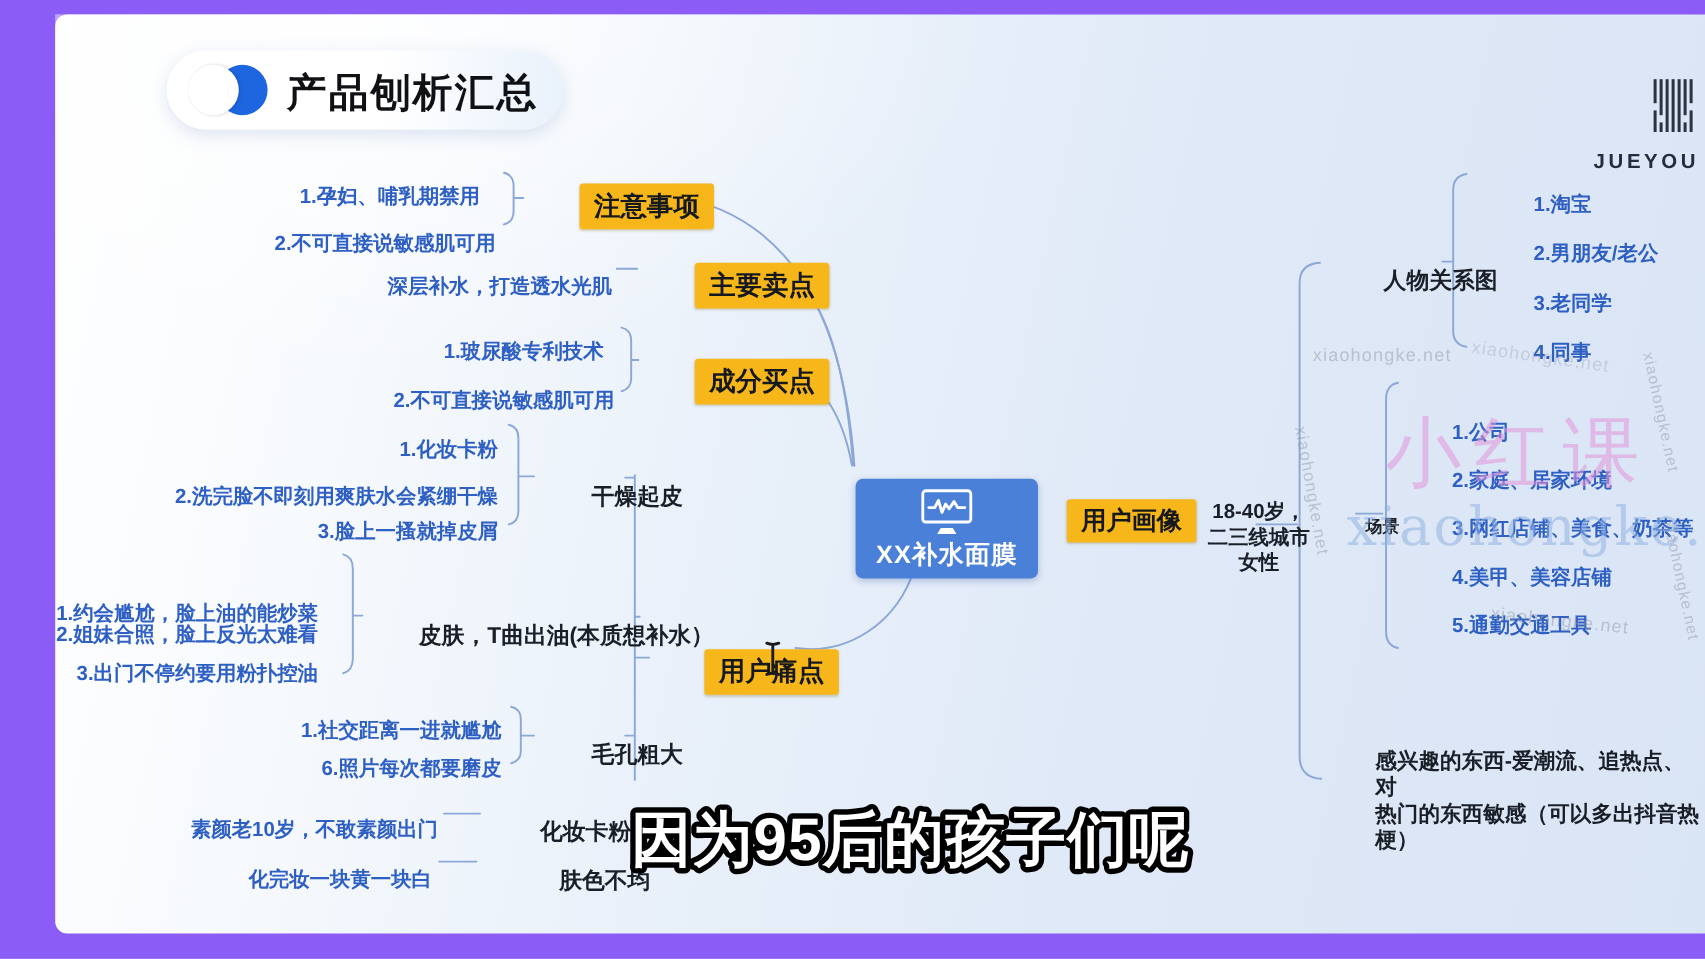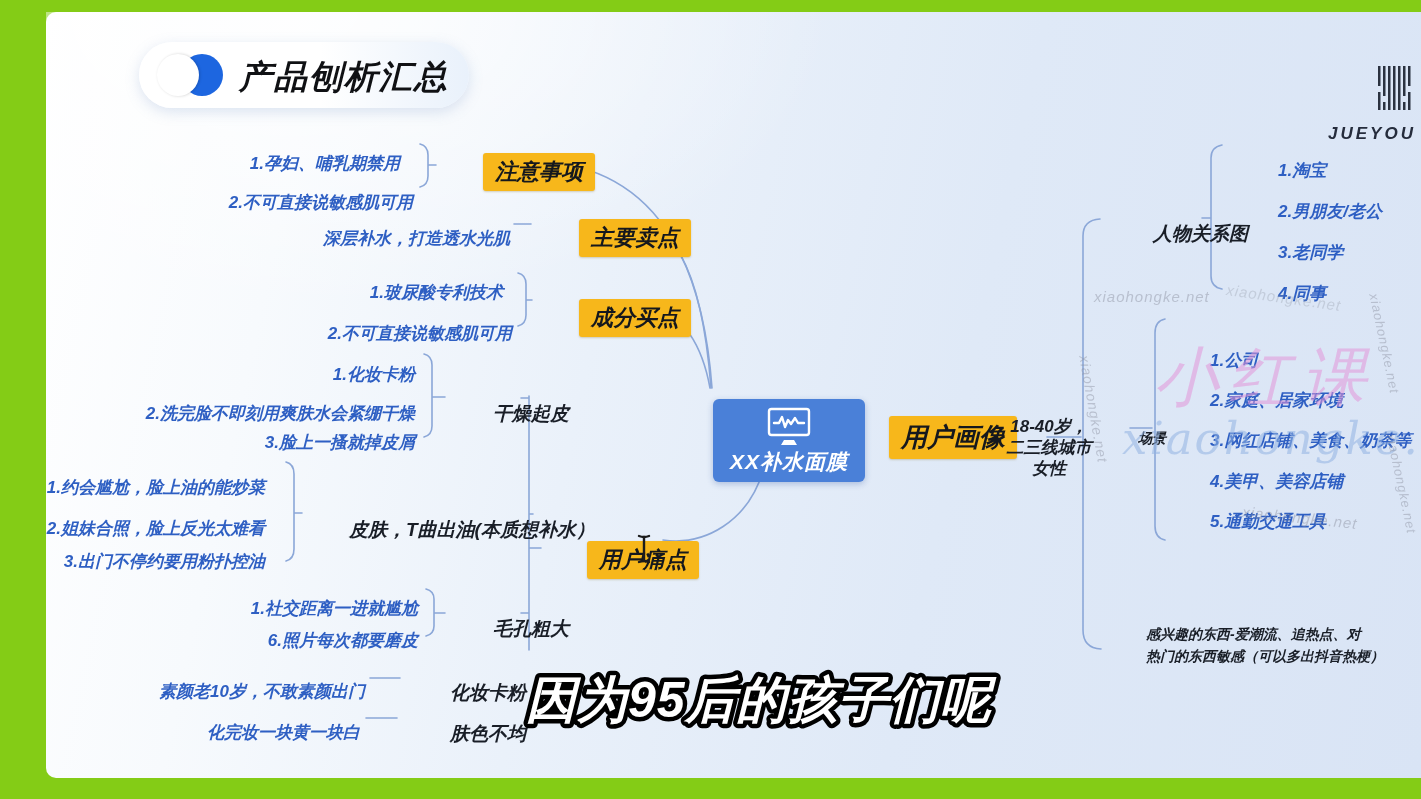--- a/index.html
+++ b/index.html
@@ -1,20 +1,19 @@
 <!DOCTYPE html>
 <html><head>
 <meta charset="utf-8">
 <style>
   html,body{margin:0;padding:0;}
   #screen{
     position:relative;width:1421px;height:799px;overflow:hidden;
-    background:#84cc16;
+    background:#8b5cf6;
     font-family:"Liberation Sans",sans-serif;
-    font-style:italic;
   }
   #canvas{
     position:absolute;left:46px;top:12px;right:0;bottom:21px;
     background:linear-gradient(102deg,#ffffff 0%,#f7fafd 18%,#eaf1fa 40%,#dfe9f7 65%,#d9e4f5 100%);
     border-radius:10px 0 0 10px;
   }
   #canvas::after{
     content:"";position:absolute;inset:0;
     background:radial-gradient(ellipse 900px 500px at 18% 0%,rgba(255,255,255,.85),rgba(255,255,255,0) 60%);
     pointer-events:none;
@@ -37,21 +36,21 @@
   .toggle-knob{position:absolute;left:0;top:0;width:42px;height:42px;border-radius:50%;background:#ffffff;box-shadow:1px 0 3px rgba(0,0,0,.18);}
   .titletext{position:absolute;left:100px;top:13px;font-size:33px;font-weight:bold;color:#101114;letter-spacing:2px;}
   .centernode{
     left:667px;top:387px;width:152px;height:83px;background:#4a80d8;border-radius:6px;z-index:3;
     display:flex;flex-direction:column;align-items:center;justify-content:flex-end;
     box-shadow:0 2px 6px rgba(40,80,160,.3);
   }
   .centernode .nodelabel{color:#fff;font-weight:bold;font-size:21px;padding-bottom:6px;letter-spacing:1px;}
   .centernode .nodeicon{position:absolute;top:7px;left:50%;transform:translateX(-50%);}
   .demo{width:92px;text-align:center;line-height:21px;font-size:17px;color:#191e27;font-weight:bold;white-space:pre-line;z-index:3;}
-  .interests{font-size:14px;line-height:22px;color:#191e27;font-weight:bold;white-space:pre-line;z-index:3;}
+  .interests{font-size:18px;line-height:22px;color:#191e27;font-weight:bold;white-space:pre-line;z-index:3;}
   .wm{color:rgba(140,145,160,.45);font-size:15px;letter-spacing:1px;z-index:4;pointer-events:none;}
   .wm-brand{font-family:"DejaVu Serif",serif;font-weight:400;font-size:64px;letter-spacing:10px;color:rgba(226,150,216,.55);z-index:4;}
   .wm-big{font-family:"DejaVu Serif",serif;font-size:45px;letter-spacing:2px;color:rgba(145,178,226,.55);z-index:4;}
   .logo{left:1282px;top:52px;width:132px;text-align:center;z-index:3;}
   .logo-text{margin-top:6px;font-size:17px;font-weight:bold;letter-spacing:3px;color:#252c3c;}
   svg.lines{position:absolute;left:0;top:0;z-index:2;}
   .subtitle-svg{left:462px;top:645px;z-index:10;}
   .subtitle-svg text{
     font-family:"Liberation Sans",sans-serif;font-weight:bold;font-size:50px;
     fill:#ffffff;stroke:#000000;stroke-width:9px;paint-order:stroke;stroke-linejoin:round;letter-spacing:1px;
@@ -138,48 +137,48 @@
 
     <div class="abs blue" style="right:918px;top:269px">1.玻尿酸专利技术</div>
     <div class="abs blue" style="right:909px;top:310px">2.不可直接说敏感肌可用</div>
     <div class="abs ybox" style="left:533px;top:287px">成分买点</div>
 
     <div class="abs blue" style="right:1006px;top:351px">1.化妆卡粉</div>
     <div class="abs blue" style="right:1006px;top:390px">2.洗完脸不即刻用爽肤水会紧绷干燥</div>
     <div class="abs blue" style="right:1006px;top:419px">3.脸上一搔就掉皮屑</div>
     <div class="abs dark" style="left:447px;top:389px">干燥起皮</div>
 
-    <div class="abs blue" style="right:1156px;top:464px">1.约会尴尬，脸上油的能炒菜</div>
+    <div class="abs blue" style="right:1156px;top:488px">1.约会尴尬，脸上油的能炒菜</div>
     <div class="abs blue" style="right:1156px;top:505px">2.姐妹合照，脸上反光太难看</div>
     <div class="abs blue" style="right:1156px;top:538px">3.出门不停约要用粉扑控油</div>
     <div class="abs dark" style="left:303px;top:505px">皮肤，T曲出油(本质想补水）</div>
 
     <div class="abs ybox" style="left:541px;top:529px">用户痛点</div>
 
     <div class="abs blue" style="right:1003px;top:585px">1.社交距离一进就尴尬</div>
     <div class="abs blue" style="right:1003px;top:617px">6.照片每次都要磨皮</div>
     <div class="abs dark" style="left:447px;top:604px">毛孔粗大</div>
 
     <div class="abs blue" style="right:1056px;top:668px">素颜老10岁，不敢素颜出门</div>
     <div class="abs dark" style="left:404px;top:668px">化妆卡粉</div>
     <div class="abs blue" style="right:1061px;top:709px">化完妆一块黄一块白</div>
-    <div class="abs dark" style="left:404px;top:709px">肤色不均</div>
+    <div class="abs dark" style="left:420px;top:709px">肤色不均</div>
 
     <div class="abs centernode">
       <svg class="nodeicon" width="48" height="42" viewBox="0 0 48 42">
         <g fill="none" stroke="#ffffff" stroke-width="2.4" stroke-linejoin="round" stroke-linecap="round">
           <rect x="4" y="3" width="40" height="26" rx="2.5"></rect>
           <polyline points="9,17 14,17 17,11 20,21 23,14 26,18 30,12 33,17 39,17"></polyline>
           <path d="M19,34 L29,34 L32,39 L16,39 Z" fill="#ffffff" stroke="none"></path>
         </g>
       </svg>
       <div class="nodelabel">XX补水面膜</div>
     </div>
 
-    <div class="abs ybox" style="left:843px;top:404px;font-size:26px">用户画像</div>
+    <div class="abs ybox" style="left:843px;top:404px;font-size:21px">用户画像</div>
     <div class="abs demo" style="left:957px;top:404px">18-40岁，
 二三线城市
 女性</div>
 
     <div class="abs dark" style="left:1107px;top:209px">人物关系图</div>
     <div class="abs blue" style="left:1232px;top:147px">1.淘宝</div>
     <div class="abs blue" style="left:1232px;top:188px">2.男朋友/老公</div>
     <div class="abs blue" style="left:1232px;top:229px">3.老同学</div>
     <div class="abs blue" style="left:1232px;top:270px">4.同事</div>
 

